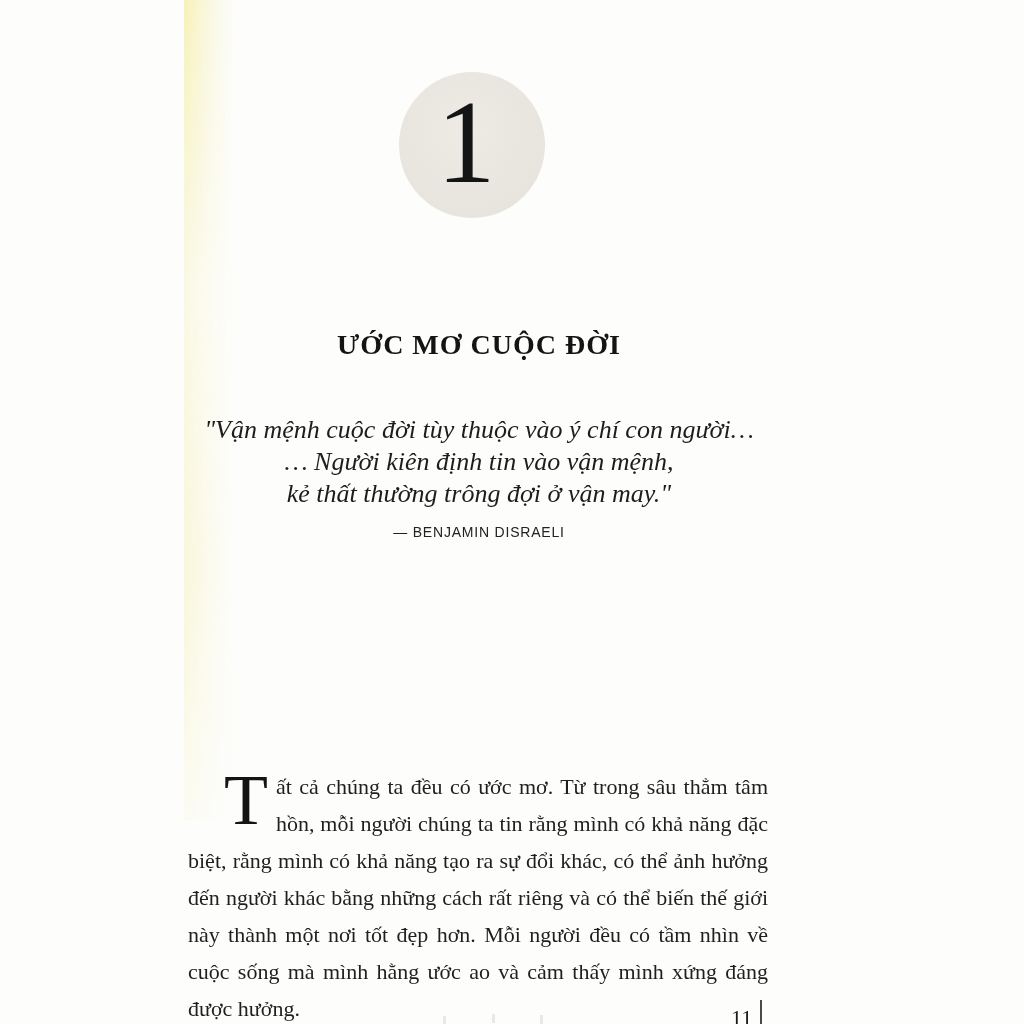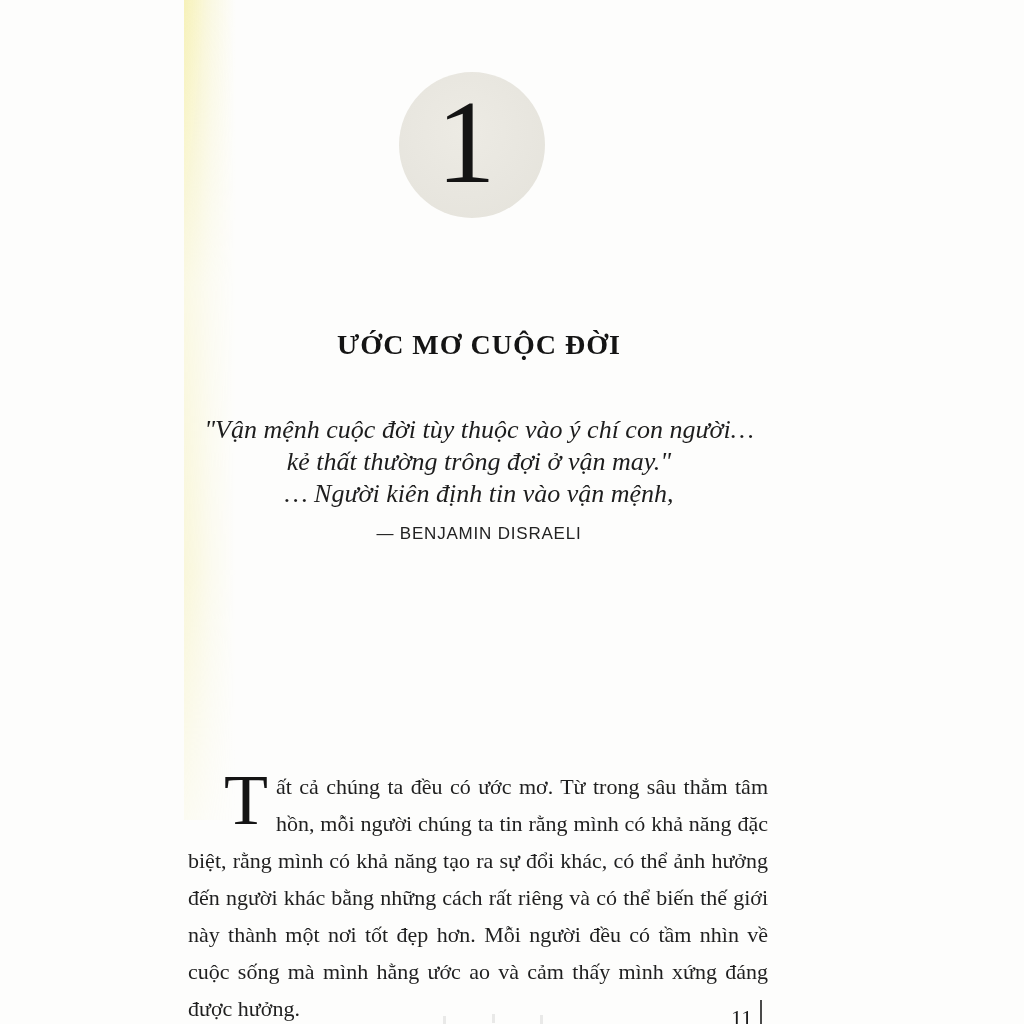--- a/index.html
+++ b/index.html
@@ -46,21 +46,21 @@
     text-align:center;
     font-family:"Liberation Serif", serif;
     font-style:italic;
     font-size:26px;line-height:32px;
     color:#1d1d1d;
   }
   .attribution{
     position:absolute;left:188px;top:524px;width:582px;
     text-align:center;
     font-family:"Liberation Sans", sans-serif;
-    font-size:17px;letter-spacing:0.8px;
+    font-size:14px;letter-spacing:0.8px;
     color:#222222;
   }
   .body-text{
     position:absolute;left:188px;top:746px;width:580px;
     font-family:"Liberation Serif", serif;
     font-size:22px;line-height:37px;
     text-align:justify;
     color:#1f1f1f;
   }
   .drop-cap{
@@ -95,22 +95,22 @@
   <div class="edge-tint"></div>
 
   <div class="chapter-circle">
     <span class="chapter-number">1</span>
   </div>
 
   <h1 class="chapter-title">ƯỚC MƠ CUỘC ĐỜI</h1>
 
   <div class="quote">
     <div>"Vận mệnh cuộc đời tùy thuộc vào ý chí con người…</div>
+    <div>… Người kiên định tin vào vận mệnh,</div>
     <div>kẻ thất thường trông đợi ở vận may."</div>
-    <div>… Người kiên định tin vào vận mệnh,</div>
   </div>
 
   <div class="attribution">— BENJAMIN DISRAELI</div>
 
   <p class="body-text">
     <span class="drop-cap">T</span><span>ất cả chúng ta đều có ước mơ. Từ trong sâu thẳm tâm hồn, mỗi người chúng ta tin rằng mình có khả năng đặc biệt, rằng mình có khả năng tạo ra sự đổi khác, có thể ảnh hưởng đến người khác bằng những cách rất riêng và có thể biến thế giới này thành một nơi tốt đẹp hơn. Mỗi người đều có tầm nhìn về cuộc sống mà mình hằng ước ao và cảm thấy mình xứng đáng được hưởng.</span>
   </p>
 
   <div class="page-footer-number">11</div>
   <div class="footer-rule"></div>

